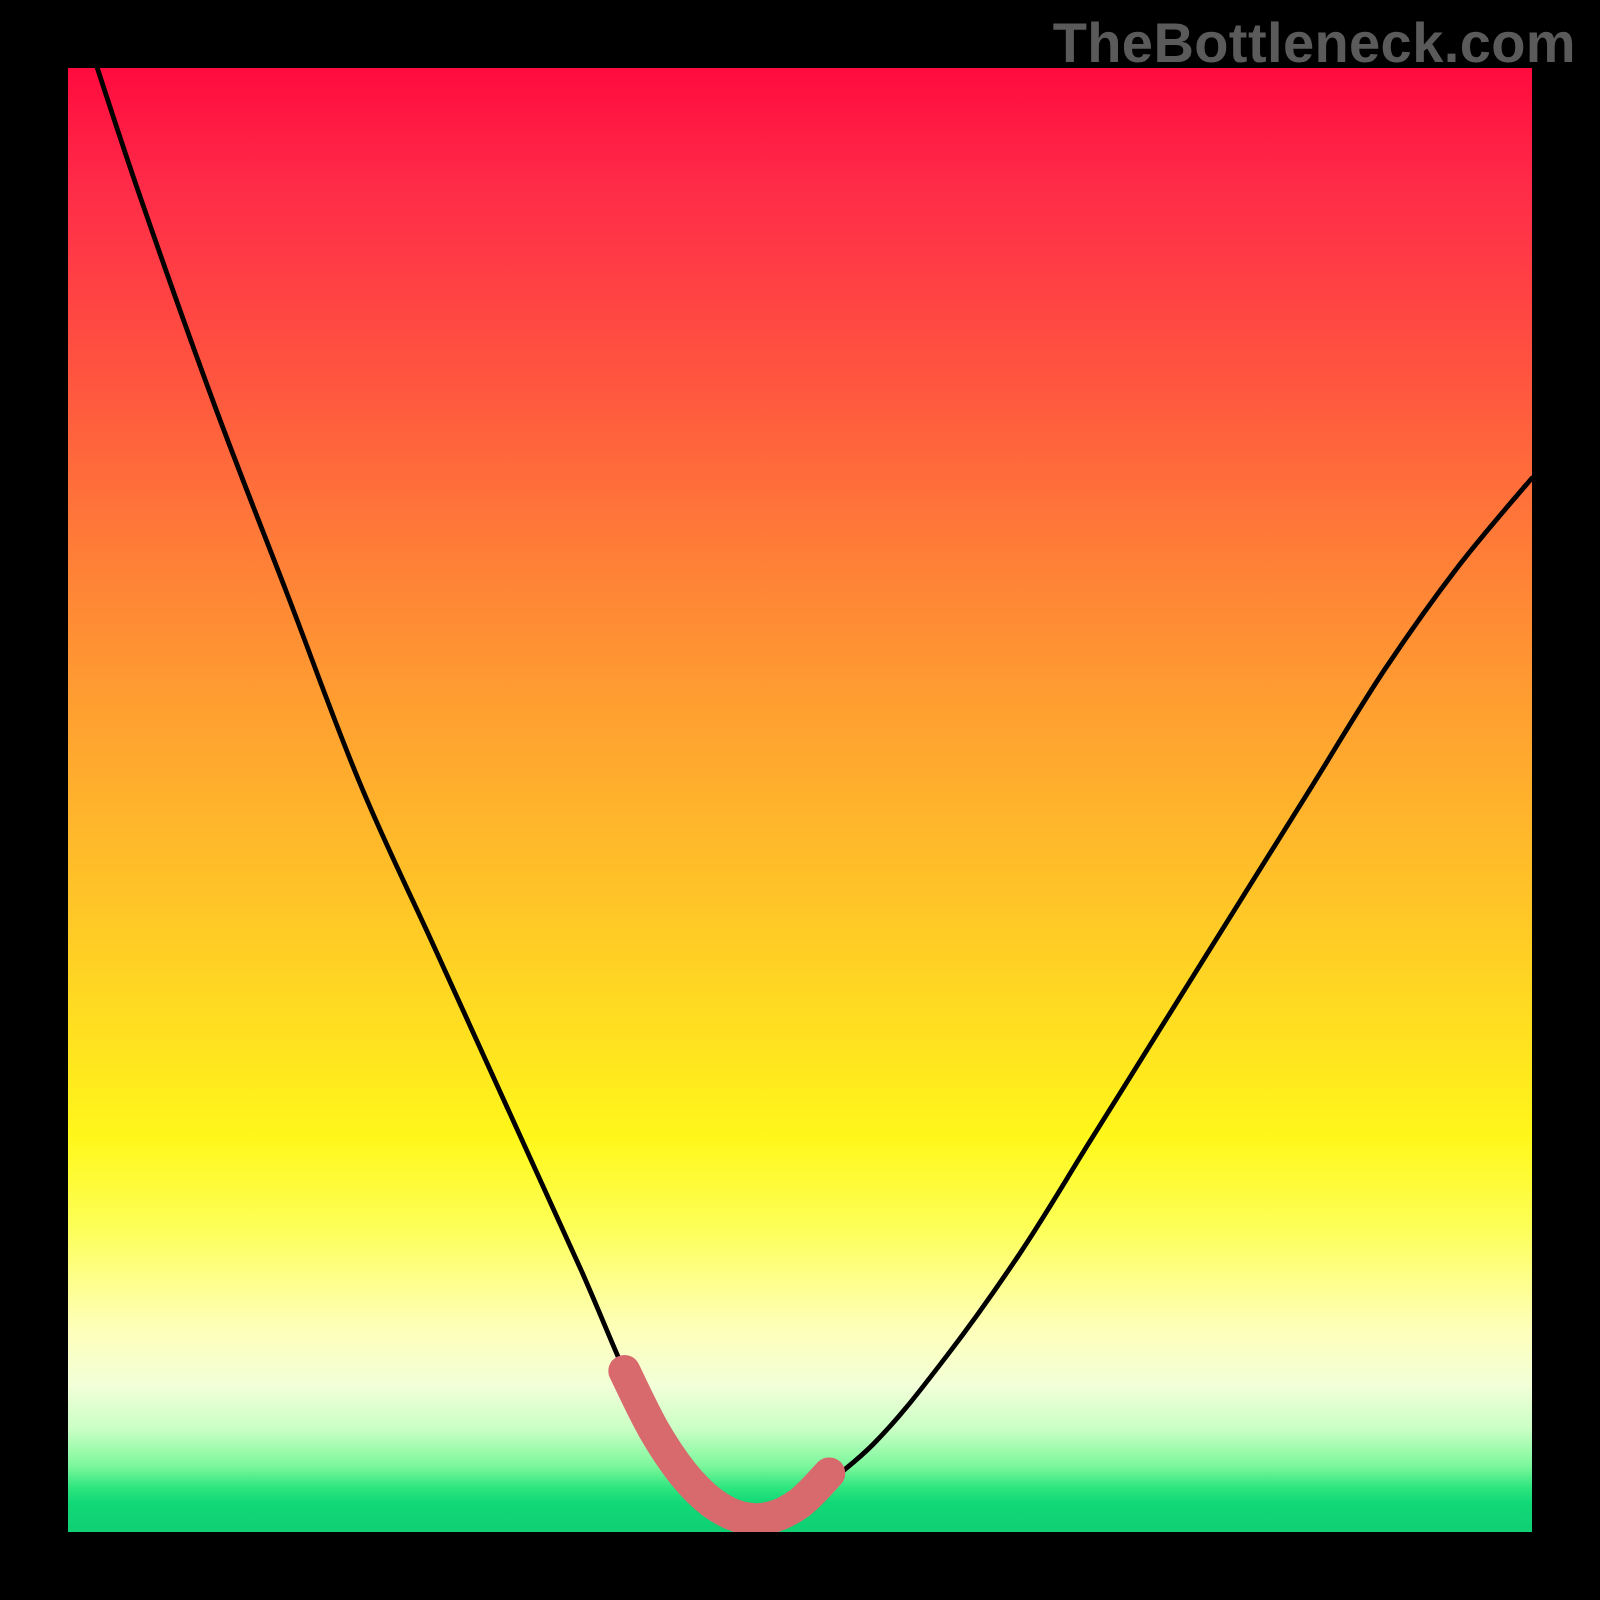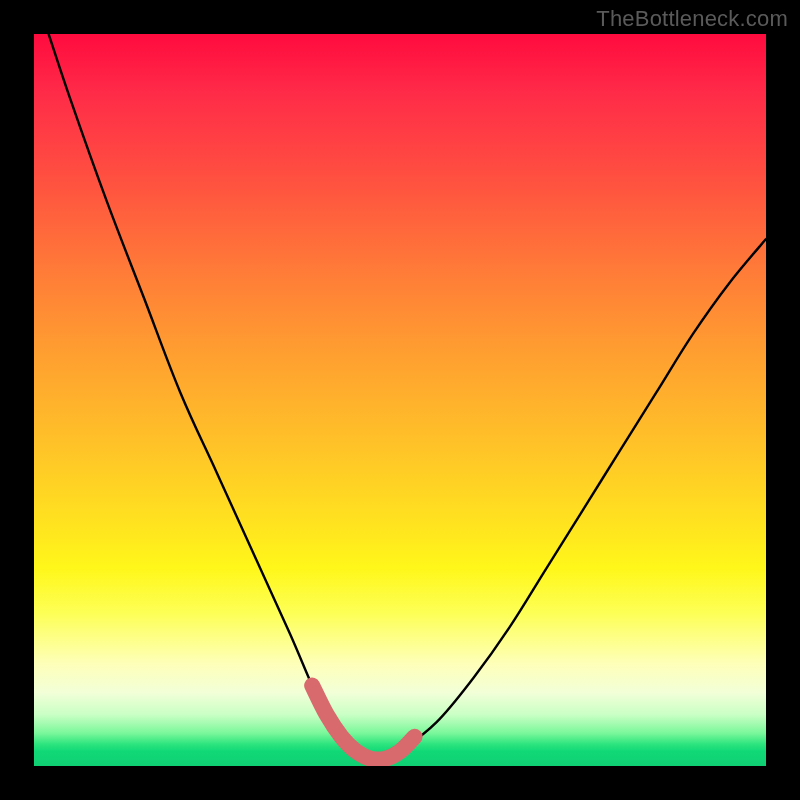--- a/index.html
+++ b/index.html
@@ -42,23 +42,23 @@
       #2de57e 97%,
       #11d877 98%,
       #0fd073 100%
     );
   }
   .watermark {
     position: absolute;
     top: 6px;
     right: 12px;
     color: #5a5a5a;
-    font-size: 22px;
+    font-size: 28px;
     letter-spacing: 0.2px;
-    font-weight: 400;
+    font-weight: 700;
     user-select: none;
   }
   svg.curve {
     position: absolute;
     left: 0;
     top: 0;
     width: 732px;
     height: 732px;
   }
 </style>

